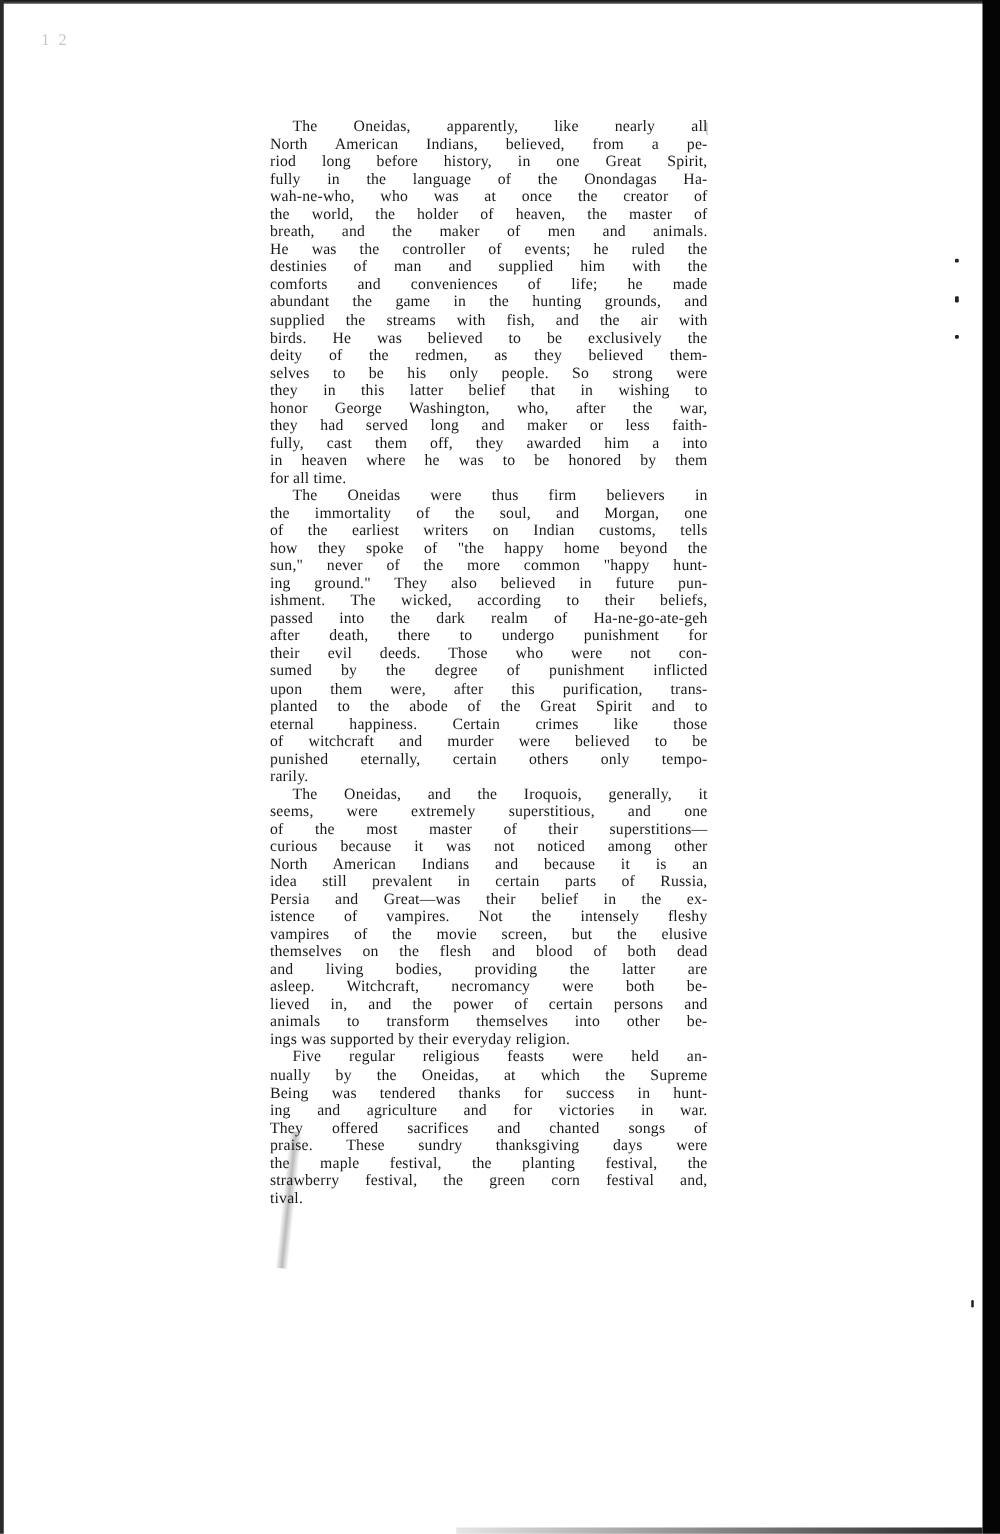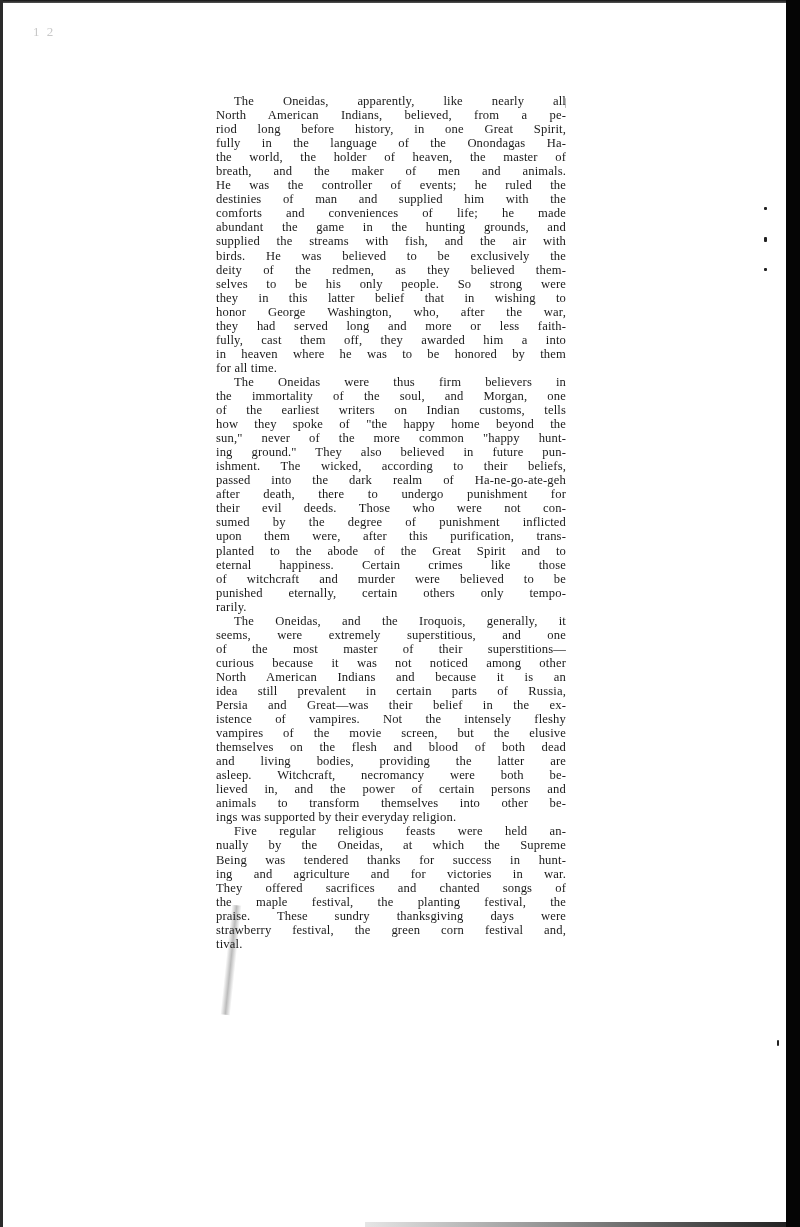--- a/index.html
+++ b/index.html
@@ -83,33 +83,34 @@
 <div class="margin-dot" style="left:777px;top:1040px;width:2px;height:6px;"></div>
 
 <div class="fold-mark"></div>
 
 <div class="column" id="article-column">
     <div>
       <span class="line indent">The Oneidas, apparently, like nearly all</span>
       <span class="line">North American Indians, believed, from a pe-</span>
       <span class="line">riod long before history, in one Great Spirit,</span>
       <span class="line">fully in the language of the Onondagas Ha-</span>
+      <span class="line">wah-ne-who, who was at once the creator of</span>
       <span class="line">the world, the holder of heaven, the master of</span>
       <span class="line">breath, and the maker of men and animals.</span>
       <span class="line">He was the controller of events; he ruled the</span>
       <span class="line">destinies of man and supplied him with the</span>
       <span class="line">comforts and conveniences of life; he made</span>
       <span class="line">abundant the game in the hunting grounds, and</span>
       <span class="line">supplied the streams with fish, and the air with</span>
       <span class="line">birds. He was believed to be exclusively the</span>
       <span class="line">deity of the redmen, as they believed them-</span>
       <span class="line">selves to be his only people. So strong were</span>
       <span class="line">they in this latter belief that in wishing to</span>
       <span class="line">honor George Washington, who, after the war,</span>
-      <span class="line">they had served long and more or less faith-</span>
+      <span class="line">they had served long and maker or less faith-</span>
       <span class="line">fully, cast them off, they awarded him a into</span>
       <span class="line">in heaven where he was to be honored by them</span>
       <span class="line last">for all time.</span>
     </div>
     <div>
       <span class="line indent">The Oneidas were thus firm believers in</span>
       <span class="line">the immortality of the soul, and Morgan, one</span>
       <span class="line">of the earliest writers on Indian customs, tells</span>
       <span class="line">how they spoke of "the happy home beyond the</span>
       <span class="line">sun," never of the more common "happy hunt-</span>
@@ -142,18 +143,18 @@
       <span class="line">lieved in, and the power of certain persons and</span>
       <span class="line">animals to transform themselves into other be-</span>
       <span class="line last">ings was supported by their everyday religion.</span>
     </div>
     <div>
       <span class="line indent">Five regular religious feasts were held an-</span>
       <span class="line">nually by the Oneidas, at which the Supreme</span>
       <span class="line">Being was tendered thanks for success in hunt-</span>
       <span class="line">ing and agriculture and for victories in war.</span>
       <span class="line">They offered sacrifices and chanted songs of</span>
+      <span class="line">praise. These sundry thanksgiving days were</span>
       <span class="line">the maple festival, the planting festival, the</span>
-      <span class="line">praise. These sundry thanksgiving days were</span>
       <span class="line">strawberry festival, the green corn festival and,</span>
       <span class="line last">tival.</span>
     </div>
   </div>
 
 </body></html>

